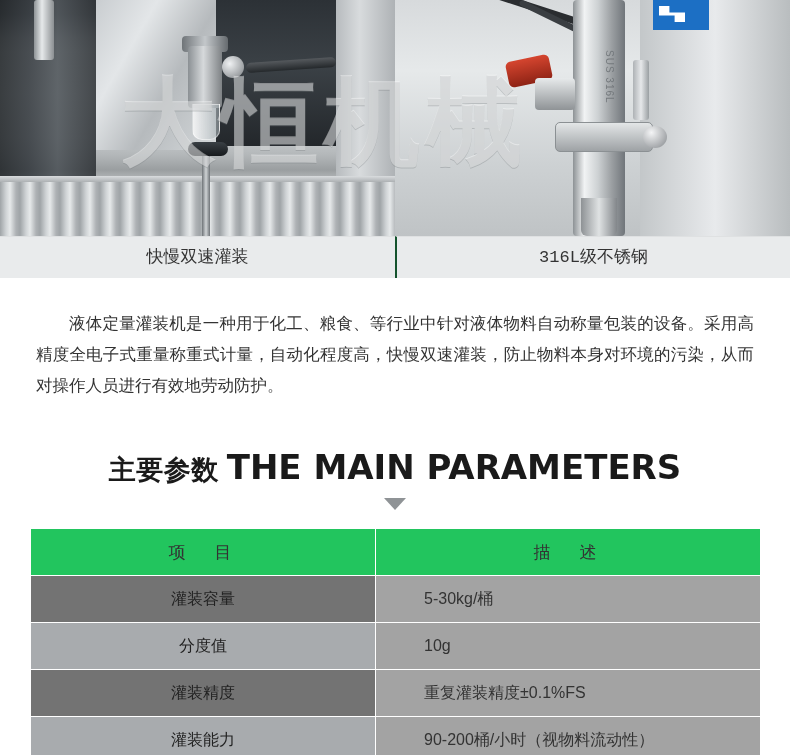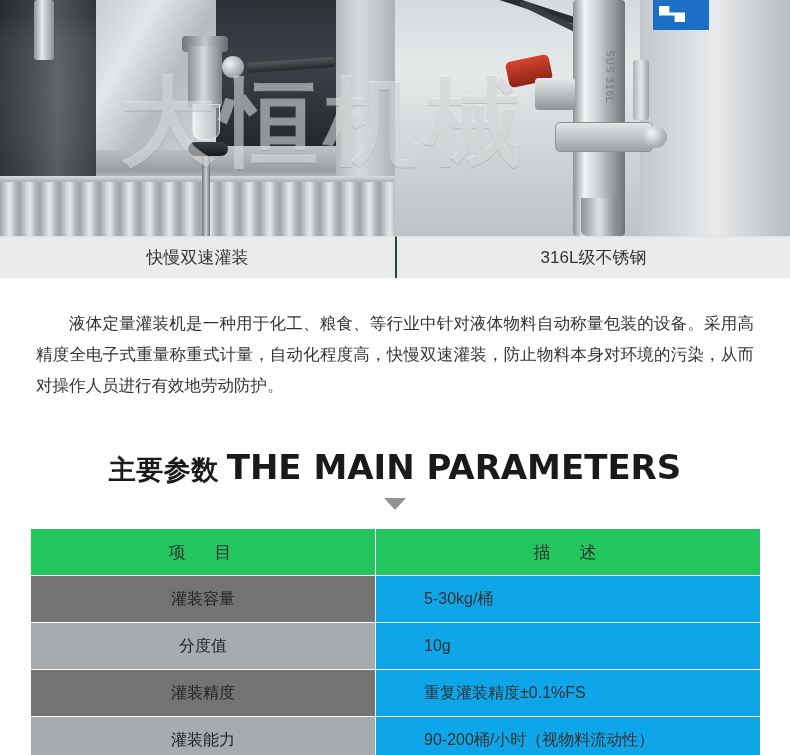--- a/index.html
+++ b/index.html
@@ -42,20 +42,21 @@
     overflow: hidden;
   }
   .gal-caption {
     height: 42px;
     line-height: 42px;
     text-align: center;
     font-size: 17px;
     color: #333;
     background: #e9ebec;
     border-top: 1px solid #dfe1e2;
+    font-family: Liberation Mono, monospace;
   }
   .gal-cell + .gal-cell .gal-caption {
     border-left: 2px solid #14532d;
   }
 
   
   .photo-a {
     background:
       linear-gradient(180deg,#5d6063 0%,#6f7376 6%,#8d9194 10%,#b9bdbf 16%,#cfd3d4 22%,#d8dcdd 40%,#c7cbcd 58%,#b2b6b8 66%,#9a9ea0 72%,#cfd2d3 80%,#dfe2e3 100%),
       #bfc3c5;
@@ -280,21 +281,21 @@
     text-align: center;
     font-size: 17px;
     letter-spacing: 6px;
   }
   .params tbody td.k {
     background: #737373;
     text-align: center;
     color: #222;
   }
   .params tbody td.v {
-    background: #0ea5e9;
+    background: #a3a3a3;
     text-align: left;
     padding-left: 48px;
   }
   .params tbody tr:nth-child(even) td.k { background: #a8abae; }
 </style>
 </head>
 <body>
 
 <div class="page">
 

